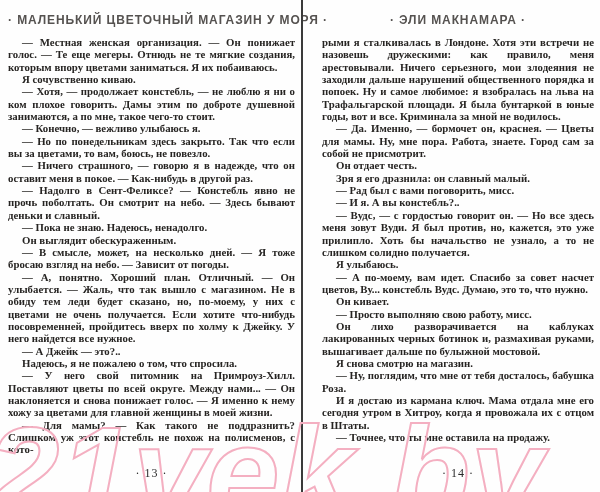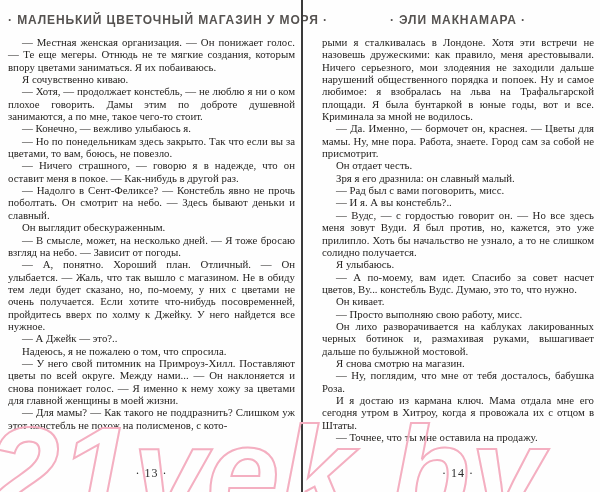--- a/index.html
+++ b/index.html
@@ -34,20 +34,21 @@
   .header-left  { left: 8px;   width: 287px; }
   .header-right { left: 322px; width: 272px; }
 
   .body-text {
     position: absolute;
     top: 36px;
     text-align: justify;
     font-size: 10.8px;
     line-height: 12.35px;
     color: #262422;
+    font-weight: bold;
   }
   .text-left  { left: 8px;   width: 287px; }
   .text-right { left: 322px; width: 272px; }
 
   .para { text-indent: 14px; }
   .para.noindent { text-indent: 0; }
 
   .page-number {
     position: absolute;
     top: 466px;
@@ -86,20 +87,21 @@
   <div class="divider"></div>
 
   <div class="body-text text-left">
       <p class="para">— Местная женская организация. — Он понижает голос. — Те еще мегеры. Отнюдь не те мягкие создания, которым впору цветами заниматься. Я их побаиваюсь.</p>
       <p class="para">Я сочувственно киваю.</p>
       <p class="para">— Хотя, — продолжает констебль, — не люблю я ни о ком плохое говорить. Дамы этим по доброте душевной занимаются, а по мне, такое чего-то стоит.</p>
       <p class="para">— Конечно, — вежливо улыбаюсь я.</p>
       <p class="para">— Но по понедельникам здесь закрыто. Так что если вы за цветами, то вам, боюсь, не повезло.</p>
       <p class="para">— Ничего страшного, — говорю я в надежде, что он оставит меня в покое. — Как-нибудь в другой раз.</p>
       <p class="para">— Надолго в Сент-Феликсе? — Констебль явно не прочь поболтать. Он смотрит на небо. — Здесь бывают деньки и славный.</p>
+      <p class="para">— Пока не знаю. Надеюсь, ненадолго.</p>
       <p class="para">Он выглядит обескураженным.</p>
       <p class="para">— В смысле, может, на несколько дней. — Я тоже бросаю взгляд на небо. — Зависит от погоды.</p>
       <p class="para">— А, понятно. Хороший план. Отличный. — Он улыбается. — Жаль, что так вышло с магазином. Не в обиду тем леди будет сказано, но, по-моему, у них с цветами не очень получается. Если хотите что-нибудь посовременней, пройдитесь вверх по холму к Джейку. У него найдется все нужное.</p>
       <p class="para">— А Джейк — это?..</p>
       <p class="para">Надеюсь, я не пожалею о том, что спросила.</p>
       <p class="para">— У него свой питомник на Примроуз-Хилл. Поставляют цветы по всей округе. Между нами... — Он наклоняется и снова понижает голос. — Я именно к нему хожу за цветами для главной женщины в моей жизни.</p>
       <p class="para">— Для мамы? — Как такого не поддразнить? Слишком уж этот констебль не похож на полисменов, с кото-</p>
     </div>
 
   <div class="body-text text-right">

